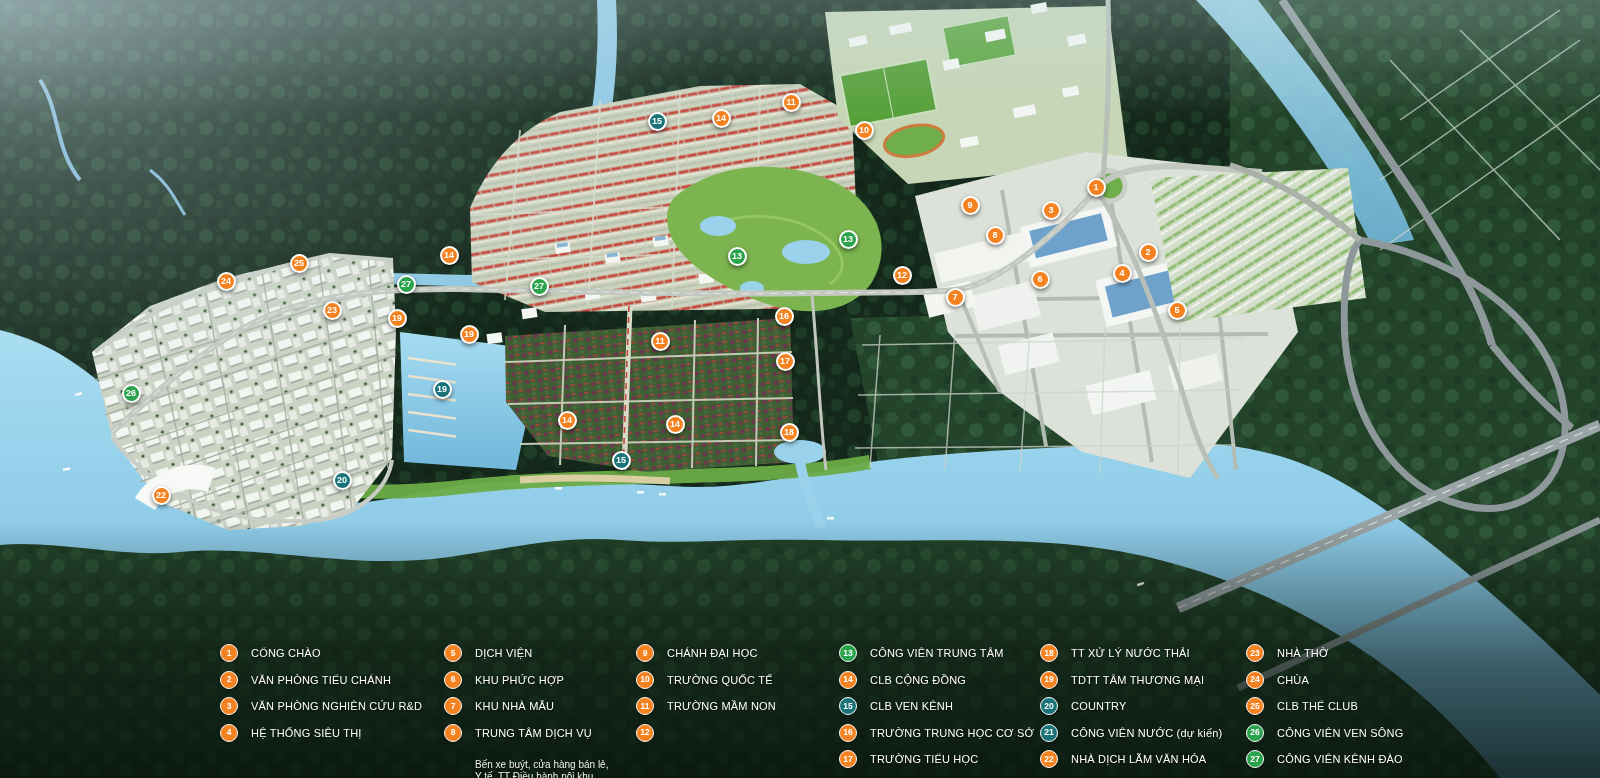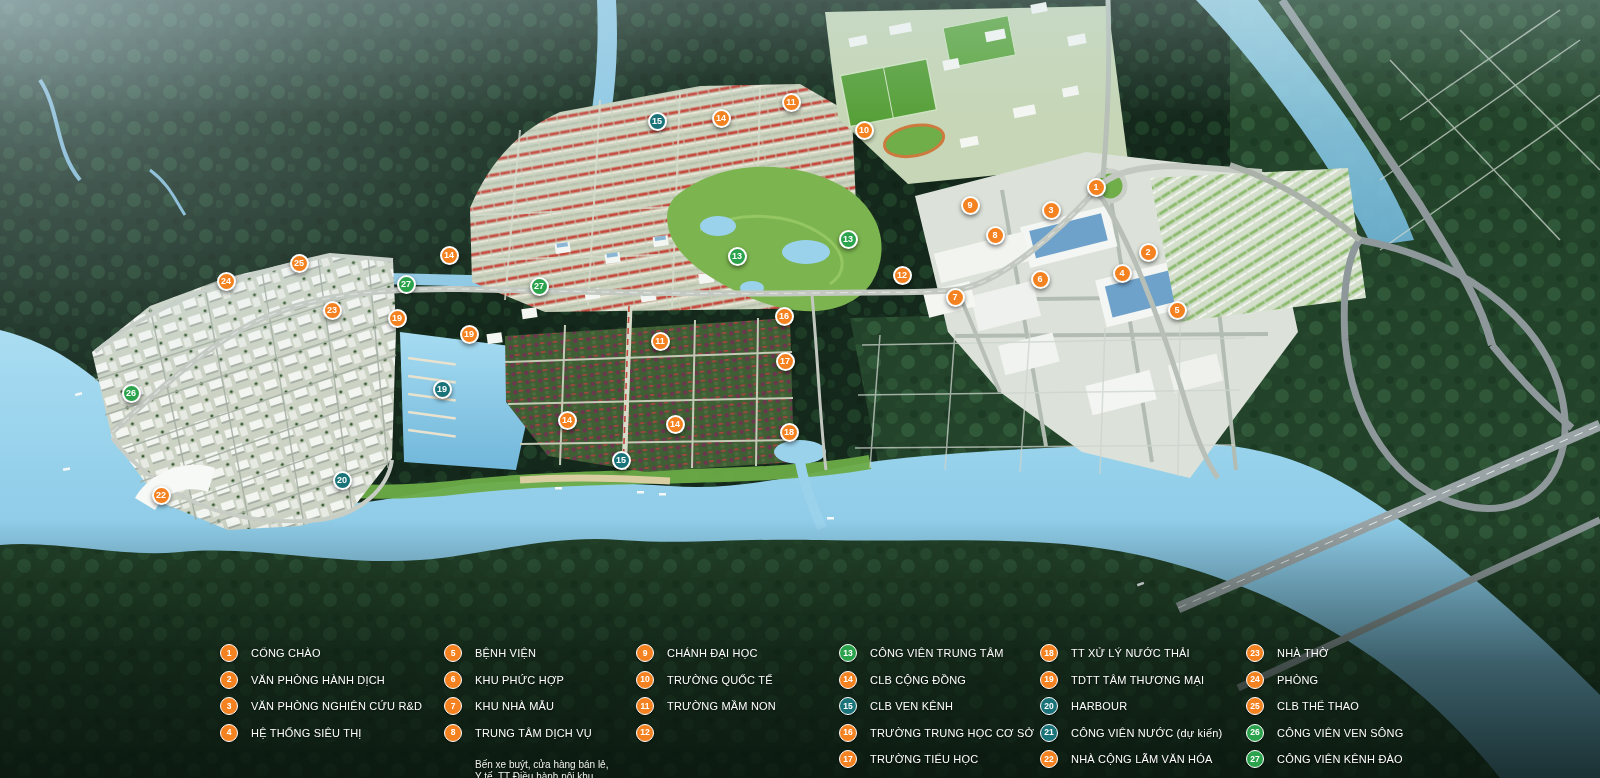--- a/index.html
+++ b/index.html
@@ -343,41 +343,41 @@
       <div class="legend-col" style="left: 220px;">
         <div class="legend-item">
           <span class="legend-dot" style="background: rgb(245, 130, 32);">1</span>
           <span class="legend-text">
             <div class="legend-label">CỔNG CHÀO</div>
           </span>
         </div>
         <div class="legend-item">
           <span class="legend-dot" style="background: rgb(245, 130, 32);">2</span>
           <span class="legend-text">
-            <div class="legend-label">VĂN PHÒNG HÀNH DỊCH</div>
+            <div class="legend-label">VĂN PHÒNG TIỂU CHÁNH</div>
           </span>
         </div>
         <div class="legend-item">
           <span class="legend-dot" style="background: rgb(245, 130, 32);">3</span>
           <span class="legend-text">
             <div class="legend-label">VĂN PHÒNG NGHIÊN CỨU R&amp;D</div>
           </span>
         </div>
         <div class="legend-item">
           <span class="legend-dot" style="background: rgb(245, 130, 32);">4</span>
           <span class="legend-text">
             <div class="legend-label">HỆ THỐNG SIÊU THỊ</div>
           </span>
         </div>
       </div>
       <div class="legend-col" style="left: 444px;">
         <div class="legend-item">
           <span class="legend-dot" style="background: rgb(245, 130, 32);">5</span>
           <span class="legend-text">
-            <div class="legend-label">BỆNH VIỆN</div>
+            <div class="legend-label">DỊCH VIỆN</div>
           </span>
         </div>
         <div class="legend-item">
           <span class="legend-dot" style="background: rgb(245, 130, 32);">6</span>
           <span class="legend-text">
             <div class="legend-label">KHU PHỨC HỢP</div>
           </span>
         </div>
         <div class="legend-item">
           <span class="legend-dot" style="background: rgb(245, 130, 32);">7</span>
@@ -458,53 +458,53 @@
         </div>
         <div class="legend-item">
           <span class="legend-dot" style="background: rgb(245, 130, 32);">19</span>
           <span class="legend-text">
             <div class="legend-label">TDTT TÂM THƯƠNG MẠI</div>
           </span>
         </div>
         <div class="legend-item">
           <span class="legend-dot" style="background: rgb(26, 115, 121);">20</span>
           <span class="legend-text">
-            <div class="legend-label">HARBOUR</div>
+            <div class="legend-label">COUNTRY</div>
           </span>
         </div>
         <div class="legend-item">
           <span class="legend-dot" style="background: rgb(26, 115, 121);">21</span>
           <span class="legend-text">
             <div class="legend-label">CÔNG VIÊN NƯỚC (dự kiến)</div>
           </span>
         </div>
         <div class="legend-item">
           <span class="legend-dot" style="background: rgb(245, 130, 32);">22</span>
           <span class="legend-text">
-            <div class="legend-label">NHÀ CỘNG LÃM VĂN HÓA</div>
+            <div class="legend-label">NHÀ DỊCH LÃM VĂN HÓA</div>
           </span>
         </div>
       </div>
       <div class="legend-col" style="left: 1246px;">
         <div class="legend-item">
           <span class="legend-dot" style="background: rgb(245, 130, 32);">23</span>
           <span class="legend-text">
             <div class="legend-label">NHÀ THỜ</div>
           </span>
         </div>
         <div class="legend-item">
           <span class="legend-dot" style="background: rgb(245, 130, 32);">24</span>
           <span class="legend-text">
-            <div class="legend-label">PHÒNG</div>
+            <div class="legend-label">CHÙA</div>
           </span>
         </div>
         <div class="legend-item">
           <span class="legend-dot" style="background: rgb(245, 130, 32);">25</span>
           <span class="legend-text">
-            <div class="legend-label">CLB THỂ THAO</div>
+            <div class="legend-label">CLB THỂ CLUB</div>
           </span>
         </div>
         <div class="legend-item">
           <span class="legend-dot" style="background: rgb(43, 162, 76);">26</span>
           <span class="legend-text">
             <div class="legend-label">CÔNG VIÊN VEN SÔNG</div>
           </span>
         </div>
         <div class="legend-item">
           <span class="legend-dot" style="background: rgb(43, 162, 76);">27</span>

